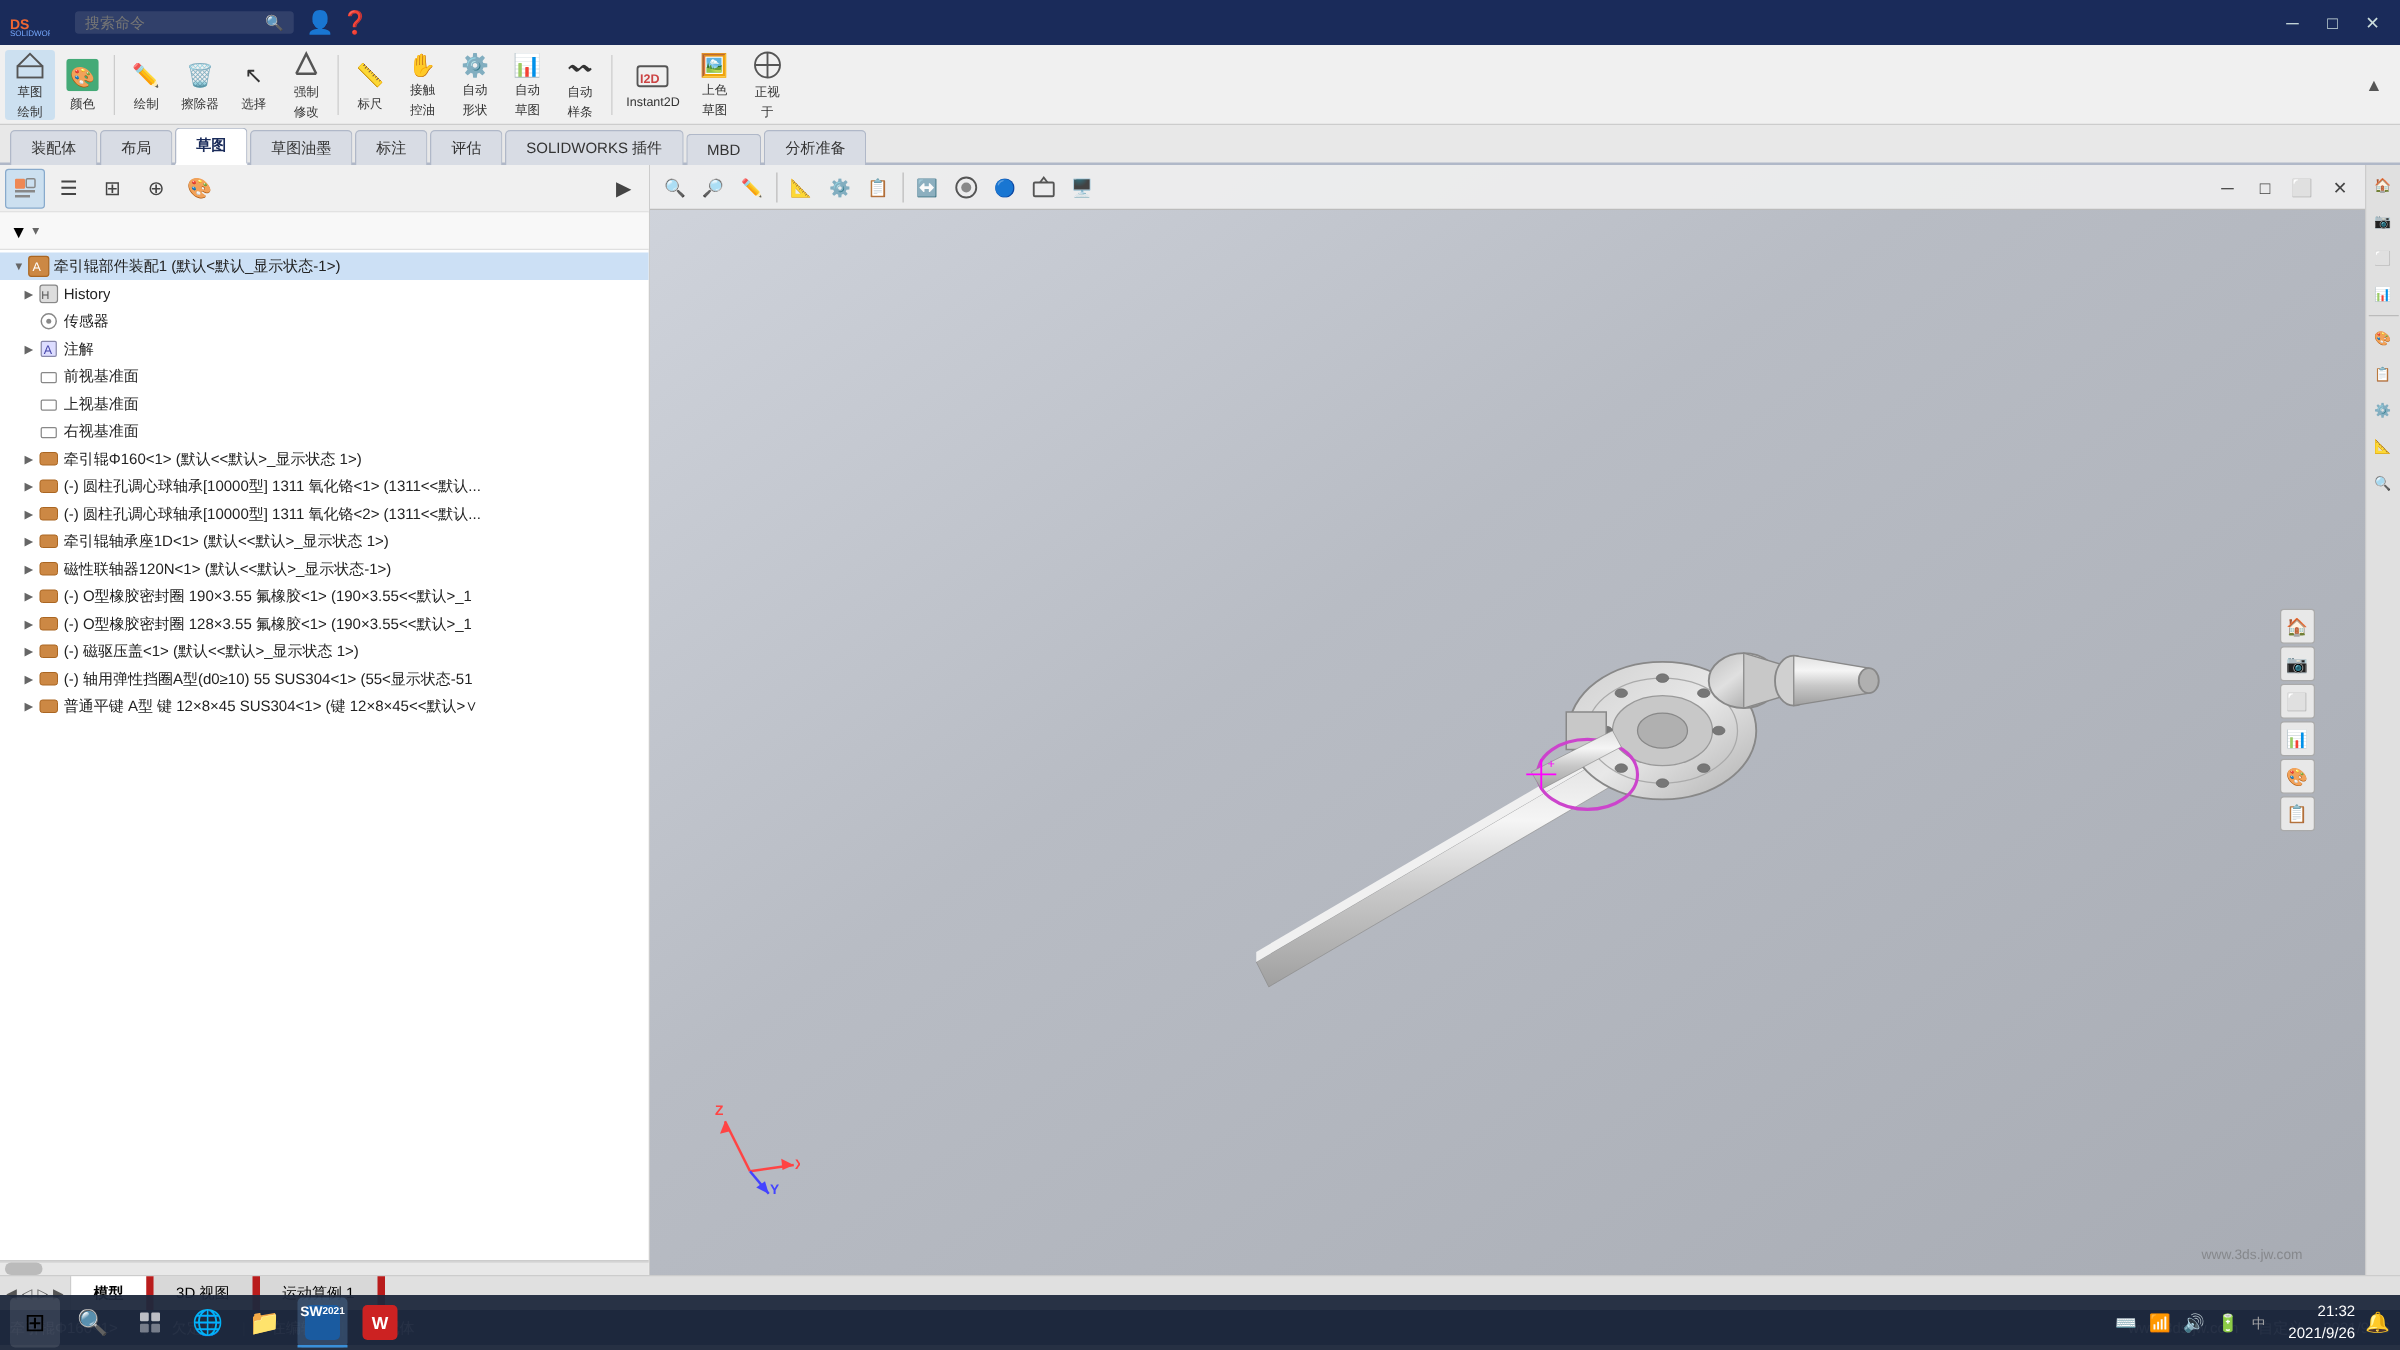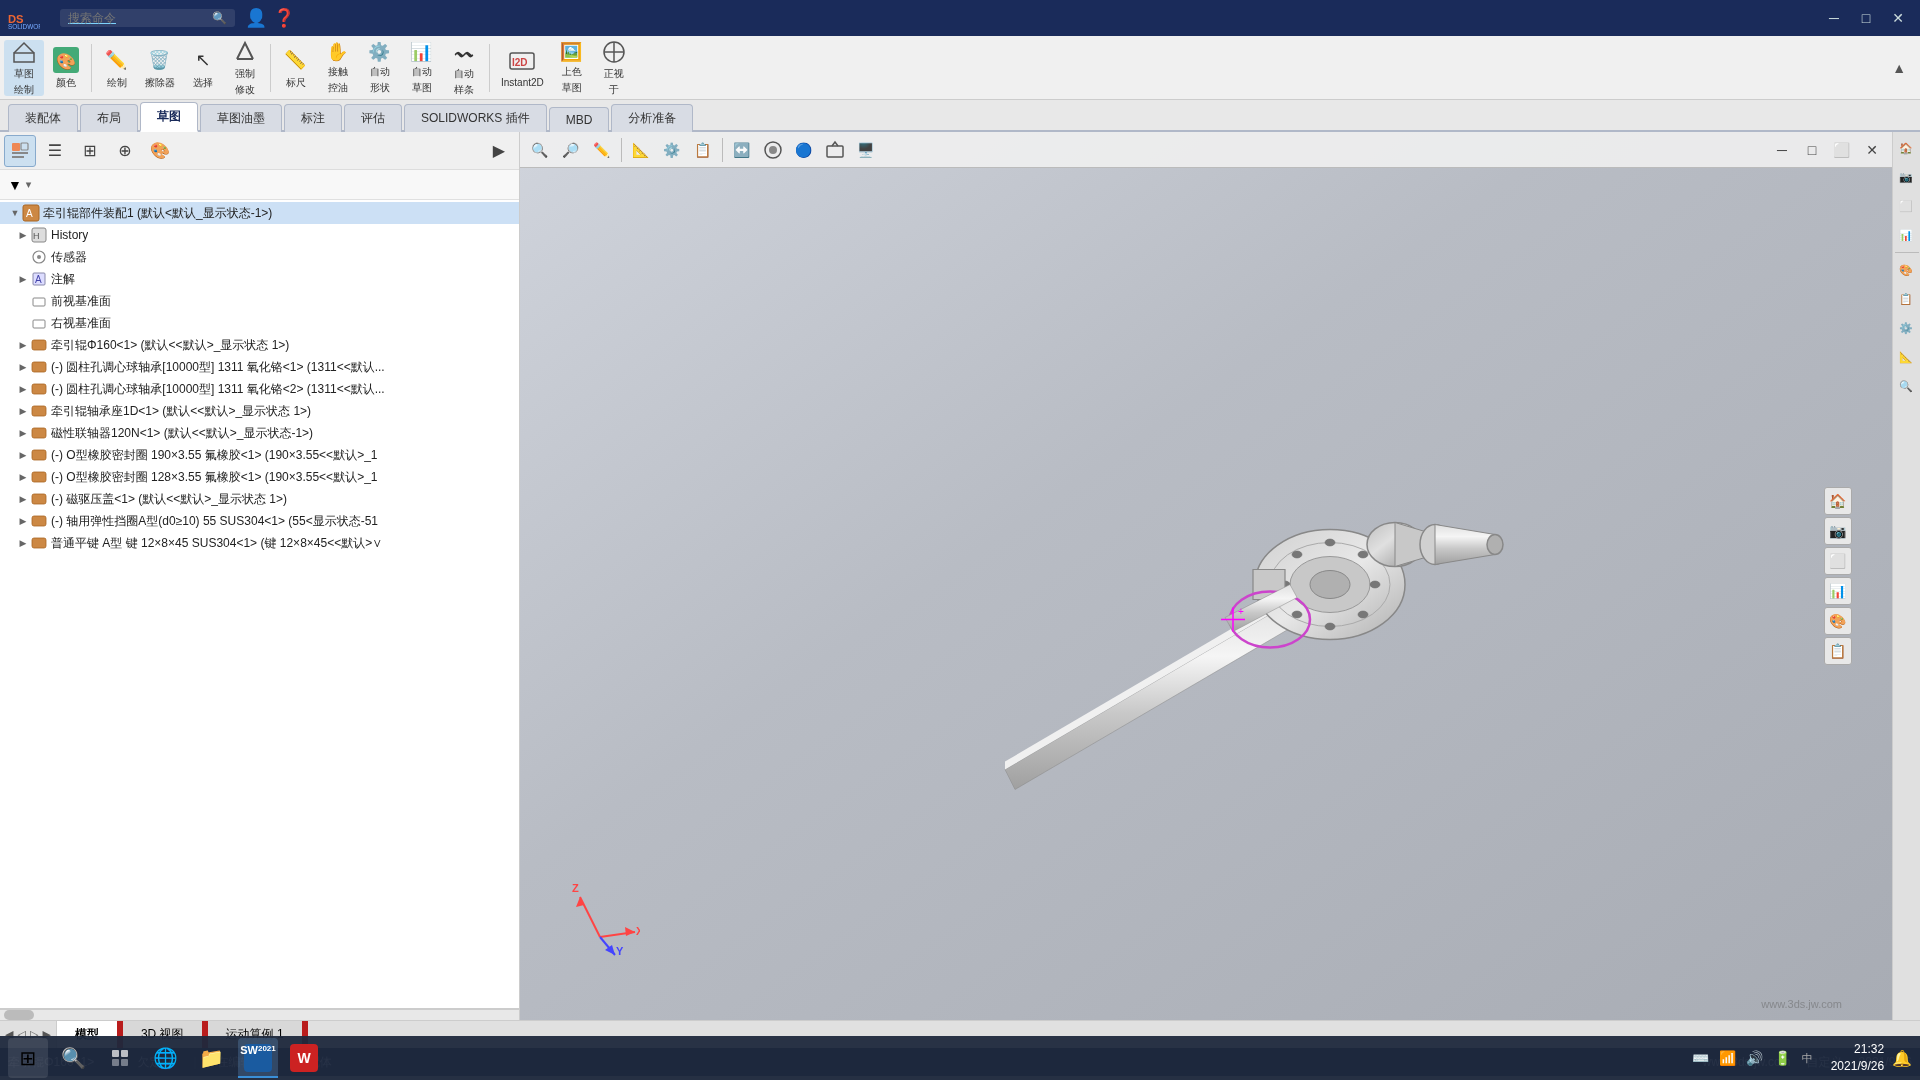--- a/index.html
+++ b/index.html
@@ -389,21 +389,21 @@
 <body>
 
 <div id="titlebar">
   <div class="logo">
     <svg viewBox="0 0 40 28" xmlns="http://www.w3.org/2000/svg">
       <text x="0" y="20" font-size="14" fill="#e63" font-weight="bold">DS</text>
       <text x="0" y="28" font-size="8" fill="#7af">SOLIDWORKS</text>
     </svg>
   </div>
   <div style="display:flex; align-items:center; background:rgba(255,255,255,0.1); border-radius:3px; padding:2px 8px; gap:4px; margin-right:10px;">
-    <input type="text" style="background: none; border: none; color: #7dd3fc; font-size: 12px; width: 140px; outline: none; text-decoration: underline;" placeholder="搜索命令">
+    <input type="text" style="background: none; border: none; color: #7dd3fc; font-size: 12px; width: 140px; outline: none;" placeholder="搜索命令">
     <span style="color:#aaa; cursor:pointer;">🔍</span>
   </div>
   <span style="font-size:18px; cursor:pointer; margin-right:6px;">👤</span>
   <span style="font-size:18px; cursor:pointer; margin-right:6px;">❓</span>
   <div class="win-controls">
     <div class="win-btn">─</div>
     <div class="win-btn">□</div>
     <div class="win-btn close">✕</div>
   </div>
 </div>
@@ -594,20 +594,29 @@
       <div class="tree-item tree-indent">
         <div class="expander" style="visibility:hidden;">▶</div>
         <div class="item-icon">
           <svg width="16" height="16" viewBox="0 0 16 16">
               <rect x="2" y="5" width="12" height="8" fill="none" stroke="#888" stroke-width="1" rx="1"></rect>
             </svg>
         </div>
         <span class="item-label">前视基准面</span>
       </div>
 
+      <div class="tree-item tree-indent">
+        <div class="expander" style="visibility:hidden;">▶</div>
+        <div class="item-icon">
+          <svg width="16" height="16" viewBox="0 0 16 16">
+              <rect x="2" y="5" width="12" height="8" fill="none" stroke="#888" stroke-width="1" rx="1"></rect>
+            </svg>
+        </div>
+        <span class="item-label">上视基准面</span>
+      </div>
 
       <div class="tree-item tree-indent">
         <div class="expander" style="visibility:hidden;">▶</div>
         <div class="item-icon">
           <svg width="16" height="16" viewBox="0 0 16 16">
               <rect x="2" y="5" width="12" height="8" fill="none" stroke="#888" stroke-width="1" rx="1"></rect>
             </svg>
         </div>
         <span class="item-label">右视基准面</span>
       </div>

